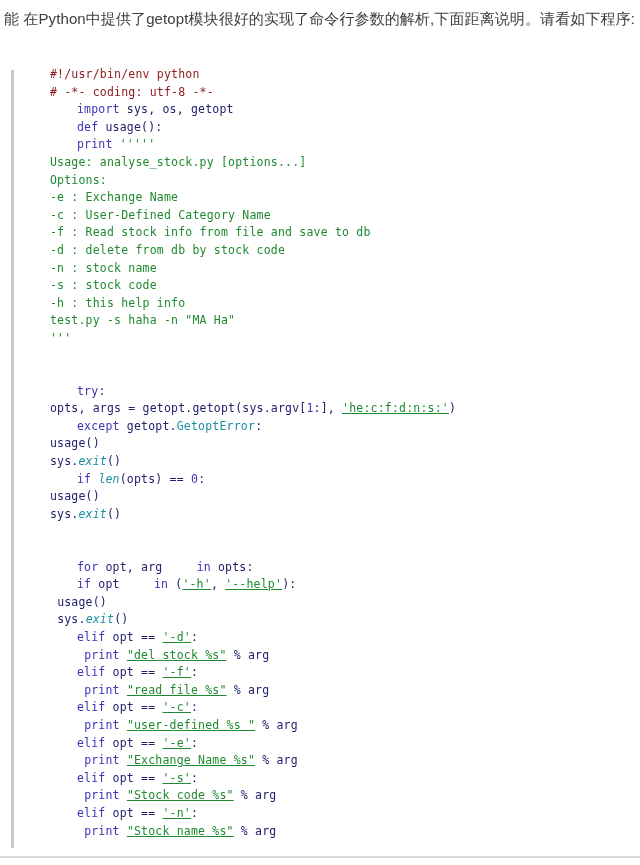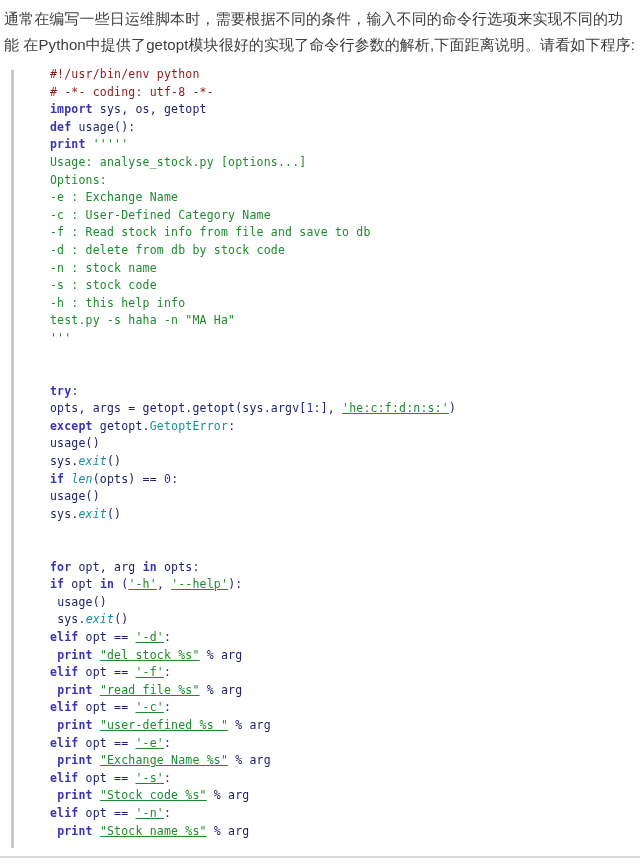--- a/index.html
+++ b/index.html
@@ -68,21 +68,21 @@
     font-size: 11.5px;
     line-height: 17.6px;
     color: #21216e;
     white-space: pre;
     letter-spacing: 0.2px;
   }
   pre.code .ln { display: block; height: 17.6px; }
 
   
   .c-comment { color: #8b1a1a; }
-  .c-kw      { color: #3a34b5; font-weight: bold; }
+  .c-kw      { color: #3a34b5; font-weight: normal; margin-left: 27px; }
   .c-str     { color: #1f8a2f; text-decoration: underline; }
   .c-doc     { color: #1f8a2f; }
   .c-builtin { color: #1b8f9e; font-style: italic; }
   .c-class   { color: #1b8f9e; margin-top: 41px; }
   .c-num     { color: #3a34b5; }
   .c-id      { color: #21216e; }
   .c-op      { color: #21216e; }
 
   
   .bottom-rule {
@@ -93,21 +93,20 @@
     height: 2px;
     background: #d9d9d9;
   }
 </style>
 </head>
 <body>
 
 <div class="page">
 
   <div class="intro">
-    <div class="intro-line">通常在编写一些日运维脚本时，需要根据不同的条件，输入不同的命令行选项来实现不同的功</div>
     <div class="intro-line">能 在Python中提供了getopt模块很好的实现了命令行参数的解析,下面距离说明。请看如下程序:</div>
   </div>
 
   <div class="code-wrap">
     <div class="code-rule"></div>
     <pre class="code" id="code-body"><span class="ln"><span class="c-comment">#!/usr/bin/env python</span></span><span class="ln"><span class="c-comment"># -*- coding: utf-8 -*-</span></span><span class="ln"><span class="c-kw">import</span><span class="c-id"> sys, os, getopt</span></span><span class="ln"><span class="c-kw">def</span><span class="c-id"> usage():</span></span><span class="ln"><span class="c-kw">print</span><span class="c-doc"> '''''</span></span><span class="ln"><span class="c-doc">Usage: analyse_stock.py [options...]</span></span><span class="ln"><span class="c-doc">Options:</span></span><span class="ln"><span class="c-doc">-e : Exchange Name</span></span><span class="ln"><span class="c-doc">-c : User-Defined Category Name</span></span><span class="ln"><span class="c-doc">-f : Read stock info from file and save to db</span></span><span class="ln"><span class="c-doc">-d : delete from db by stock code</span></span><span class="ln"><span class="c-doc">-n : stock name</span></span><span class="ln"><span class="c-doc">-s : stock code</span></span><span class="ln"><span class="c-doc">-h : this help info</span></span><span class="ln"><span class="c-doc">test.py -s haha -n "MA Ha"</span></span><span class="ln"><span class="c-doc">'''</span></span><span class="ln">&nbsp;</span><span class="ln">&nbsp;</span><span class="ln"><span class="c-kw">try</span><span class="c-op">:</span></span><span class="ln"><span class="c-id">opts, args = getopt.getopt(sys.argv[</span><span class="c-num">1</span><span class="c-id">:], </span><span class="c-str">'he:c:f:d:n:s:'</span><span class="c-id">)</span></span><span class="ln"><span class="c-kw">except</span><span class="c-id"> getopt.</span><span class="c-class">GetoptError</span><span class="c-op">:</span></span><span class="ln"><span class="c-id">usage()</span></span><span class="ln"><span class="c-id">sys.</span><span class="c-builtin">exit</span><span class="c-id">()</span></span><span class="ln"><span class="c-kw">if</span><span class="c-id"> </span><span class="c-builtin">len</span><span class="c-id">(opts) == </span><span class="c-num">0</span><span class="c-op">:</span></span><span class="ln"><span class="c-id">usage()</span></span><span class="ln"><span class="c-id">sys.</span><span class="c-builtin">exit</span><span class="c-id">()</span></span><span class="ln">&nbsp;</span><span class="ln">&nbsp;</span><span class="ln"><span class="c-kw">for</span><span class="c-id"> opt, arg </span><span class="c-kw">in</span><span class="c-id"> opts:</span></span><span class="ln"><span class="c-kw">if</span><span class="c-id"> opt </span><span class="c-kw">in</span><span class="c-id"> (</span><span class="c-str">'-h'</span><span class="c-id">, </span><span class="c-str">'--help'</span><span class="c-id">):</span></span><span class="ln"> <span class="c-id">usage()</span></span><span class="ln"> <span class="c-id">sys.</span><span class="c-builtin">exit</span><span class="c-id">()</span></span><span class="ln"><span class="c-kw">elif</span><span class="c-id"> opt == </span><span class="c-str">'-d'</span><span class="c-op">:</span></span><span class="ln"> <span class="c-kw">print</span><span class="c-id"> </span><span class="c-str">"del stock %s"</span><span class="c-id"> % arg</span></span><span class="ln"><span class="c-kw">elif</span><span class="c-id"> opt == </span><span class="c-str">'-f'</span><span class="c-op">:</span></span><span class="ln"> <span class="c-kw">print</span><span class="c-id"> </span><span class="c-str">"read file %s"</span><span class="c-id"> % arg</span></span><span class="ln"><span class="c-kw">elif</span><span class="c-id"> opt == </span><span class="c-str">'-c'</span><span class="c-op">:</span></span><span class="ln"> <span class="c-kw">print</span><span class="c-id"> </span><span class="c-str">"user-defined %s "</span><span class="c-id"> % arg</span></span><span class="ln"><span class="c-kw">elif</span><span class="c-id"> opt == </span><span class="c-str">'-e'</span><span class="c-op">:</span></span><span class="ln"> <span class="c-kw">print</span><span class="c-id"> </span><span class="c-str">"Exchange Name %s"</span><span class="c-id"> % arg</span></span><span class="ln"><span class="c-kw">elif</span><span class="c-id"> opt == </span><span class="c-str">'-s'</span><span class="c-op">:</span></span><span class="ln"> <span class="c-kw">print</span><span class="c-id"> </span><span class="c-str">"Stock code %s"</span><span class="c-id"> % arg</span></span><span class="ln"><span class="c-kw">elif</span><span class="c-id"> opt == </span><span class="c-str">'-n'</span><span class="c-op">:</span></span><span class="ln"> <span class="c-kw">print</span><span class="c-id"> </span><span class="c-str">"Stock name %s"</span><span class="c-id"> % arg</span></span><span class="ln">&nbsp;</span></pre>
   </div>
 
   <div class="bottom-rule"></div>
 

